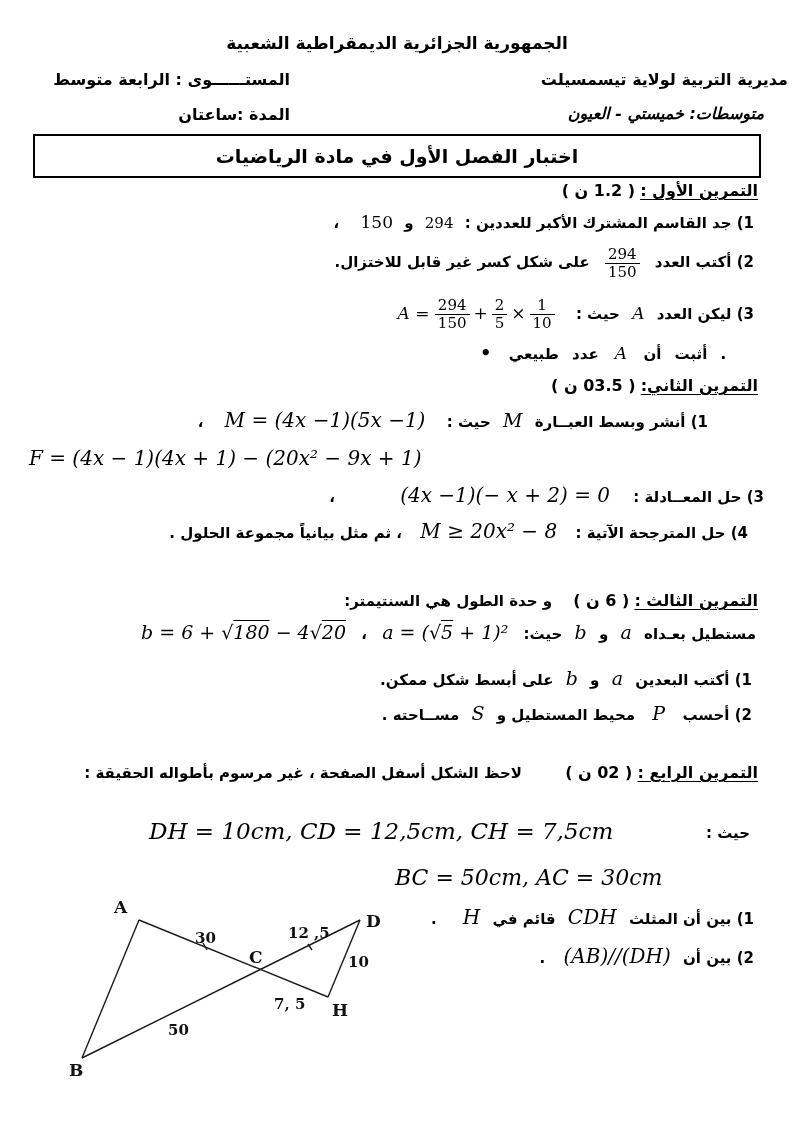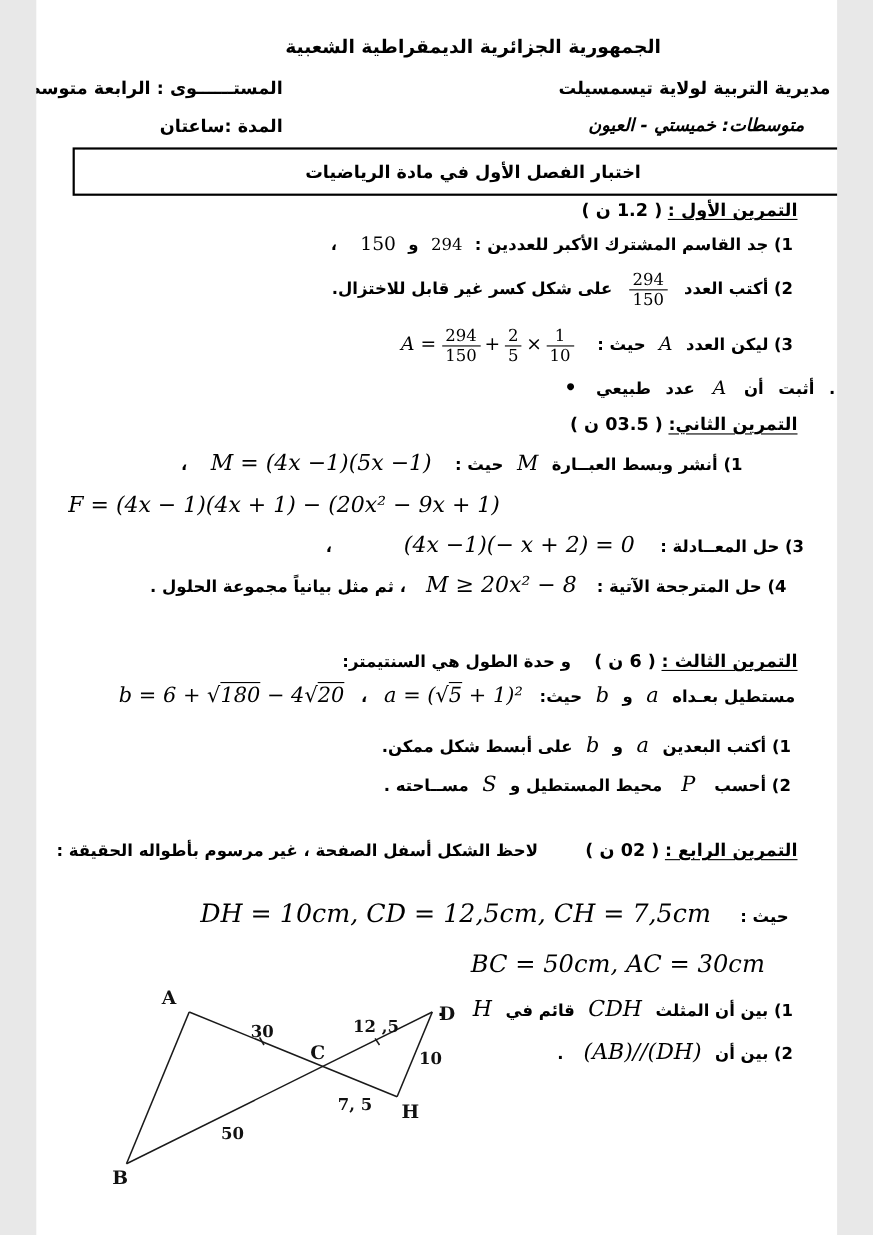--- a/index.html
+++ b/index.html
@@ -1,32 +1,32 @@
 <!DOCTYPE html>
 <html lang="ar"><head>
 <meta charset="utf-8">
 <style>
   html,body{margin:0;padding:0;background:#e8e8e8;}
-  .page{position:relative;width:728px;height:1123px;margin:0 auto;background:#ffffff;
+  .page{position:relative;width:794px;height:1123px;margin:0 auto;background:#ffffff;
         color:#000;font-family:"DejaVu Sans",sans-serif;overflow:hidden;}
   .abs{position:absolute;white-space:nowrap;line-height:1.25;}
   .rtl{direction:rtl;}
   .ltr{direction:ltr;}
   .ar{font-weight:bold;font-size:15px;}
   .ar17{font-weight:bold;font-size:17px;}
   .hd-t{font-weight:bold;font-size:16px;text-decoration:underline;text-underline-offset:3px;}
   .hd-p{font-weight:bold;font-size:16px;margin-left:4px;}
   .math{direction:ltr;unicode-bidi:isolate;display:inline-block;
         font-family:"DejaVu Serif",serif;font-style:italic;font-weight:normal;margin:0 7px;}
   .num{direction:ltr;unicode-bidi:isolate;display:inline-block;
        font-family:"DejaVu Serif",serif;font-style:normal;font-weight:normal;margin:0 6px;}
   .m15{font-size:15px}.m17{font-size:17px}.m19{font-size:19px}.m20{font-size:20px}
   .m22{font-size:22px}.m23{font-size:23px}
   .titlebox{position:absolute;left:33px;top:134px;width:724px;height:40px;border:2px solid #000;
-            display:flex;align-items:center;justify-content:center;font-weight:bold;font-size:16px;}
+            display:flex;align-items:center;justify-content:center;font-weight:bold;font-size:19px;}
   .frac{display:inline-block;vertical-align:middle;text-align:center;font-style:normal;
         font-family:"DejaVu Serif",serif;}
   .frac .fn{display:block;line-height:1.1;padding:0 3px;border-bottom:1.3px solid #000;}
   .frac .fd{display:block;line-height:1.1;padding:0 3px;}
   .op{font-style:normal;margin:0 4px;}
   .rt{font-style:normal;}
   .rad{text-decoration:overline;}
   .w{margin:0 4px;}
   svg text{font-family:"DejaVu Serif",serif;font-weight:bold;fill:#111;}
 </style>

